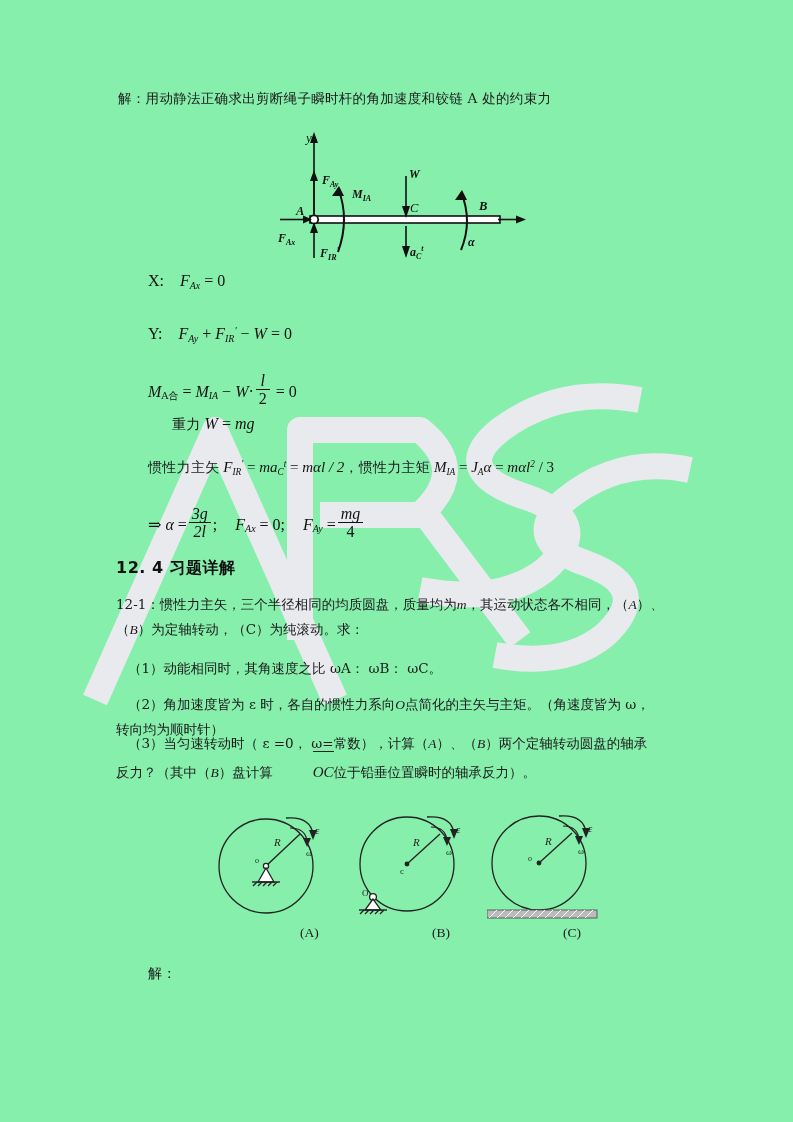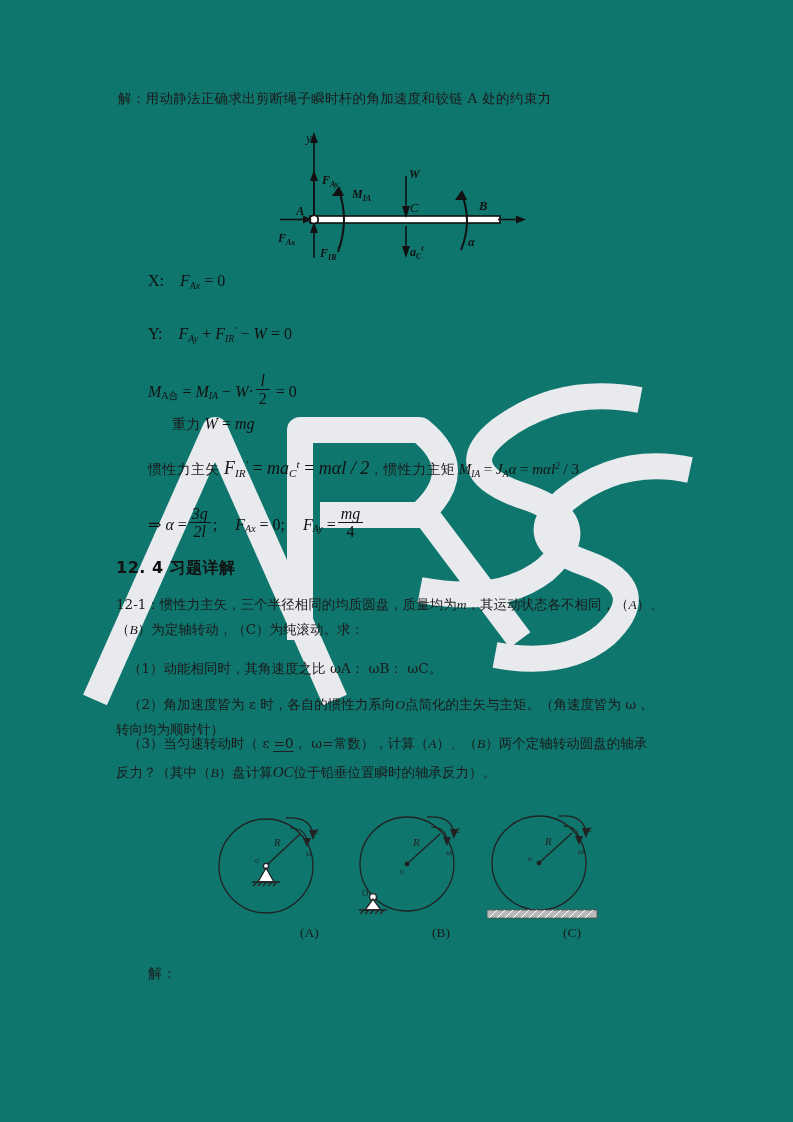--- a/index.html
+++ b/index.html
@@ -8,21 +8,21 @@
     background: #ffffff;
   }
   body {
     font-family: "Liberation Serif", "DejaVu Serif", serif;
     color: #1a1a1a;
   }
   .page {
     position: relative;
     width: 793px;
     height: 1122px;
-    background: #0f766e;
+    background: #86efac;
     overflow: hidden;
   }
 
   
   .watermark {
     position: absolute;
     left: 0; top: 0;
     width: 793px; height: 1122px;
     pointer-events: none;
     z-index: 0;
@@ -83,21 +83,21 @@
 
   .para {
     position: absolute;
     font-family: "DejaVu Serif", "Liberation Serif", serif;
     font-size: 13.5px;
     line-height: 24px;
     color: #1a1a1a;
   }
 
   .ital { font-style: italic; font-family: "Liberation Serif", serif; }
-  .ovl { border-top: 1px solid #222; padding-top:12px; }
+  .ovl { border-top: 1px solid #222; padding-top:12px;margin-left:40px; }
 
   .fig-caption {
     position: absolute;
     font-family: "Liberation Serif", serif;
     font-size: 13.5px;
     color: #1a1a1a;
   }
 
   svg { display: block; }
 </style>
@@ -205,21 +205,21 @@
       <span class="up">= 0</span>
     </div>
 
     <div class="line" style="left:148px; top:415px;margin-left:24px;">
       <span class="cn" style="font-size:14px">重力</span><span class="math">&nbsp;<span>W</span>
       <span class="up">=</span>
       <span>mg</span></span>
     </div>
 
     <div class="line" style="left:148px; top:458px;">
-      <span class="cn" style="font-size:14px">惯性力主矢</span><span class="math" style="font-size:18px">&nbsp;<span>F</span><sub>IR</sub><sup>'</sup>
+      <span class="cn" style="font-size:14px">惯性力主矢</span><span class="math" style="font-size:15px">&nbsp;<span>F</span><sub>IR</sub><sup>'</sup>
       <span class="up">=</span>
       <span>ma</span><sub>C</sub><sup>t</sup>
       <span class="up">=</span>
       <span>mαl / 2</span></span><span class="cn" style="font-size:14px">，</span><span class="cn" style="font-size:14px">惯性力主矩</span><span class="math" style="font-size:15px">&nbsp;<span>M</span><sub>IA</sub>
       <span class="up">=</span>
       <span>J</span><sub>A</sub><span>α</span>
       <span class="up">=</span>
       <span>mαl</span><sup>2</sup>
       <span class="up">/ 3</span></span>
     </div>

